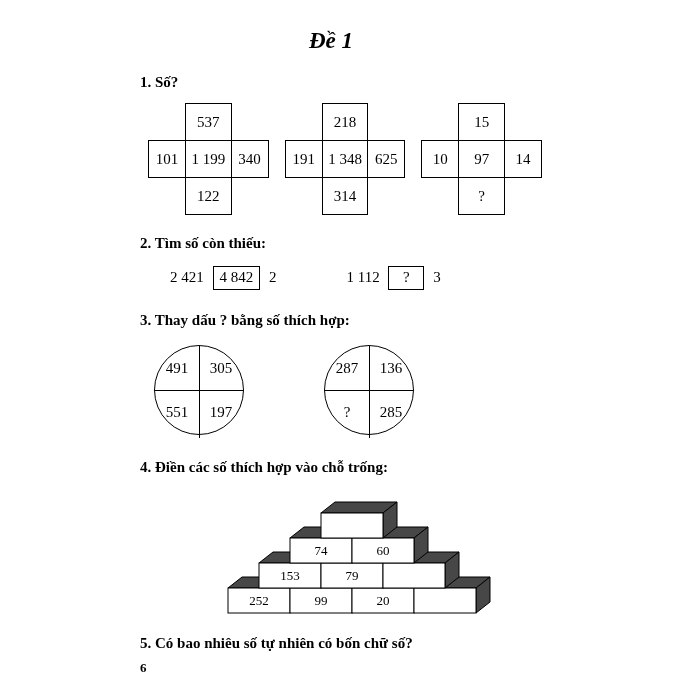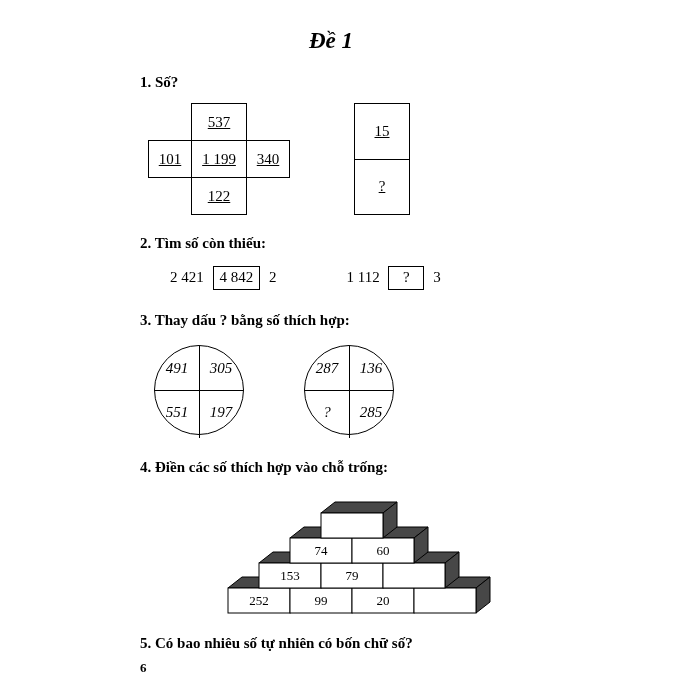--- a/index.html
+++ b/index.html
@@ -21,21 +21,21 @@
     font-style: italic;
     margin: 6px 20px 20px 0;
   }
   .heading {
     font-size: 15px;
     font-weight: bold;
     margin: 0;
   }
 
   
-  .cross-row { display: flex; gap: 22px; margin: 12px 0 20px 8px; text-decoration: underline; }
+  .cross-row { display: flex; gap: 16px; margin: 12px 0 20px 8px; }
   table.cross { border-collapse: collapse; }
   table.cross td { padding: 0; width: 42px; height: 36px; }
   table.cross td.ctr { width: 54px; }
   table.cross td.box {
     border: 1px solid #000;
     text-align: center;
     font-size: 15px;
     background: #fff;
   }
 
@@ -45,21 +45,21 @@
   .nbox {
     display: inline-block;
     border: 1px solid #000;
     padding: 2px 6px 3px;
     margin: 0 5px;
     min-width: 22px;
     text-align: center;
   }
 
   
-  .circle-row { display: flex; gap: 60px; margin: 16px 0 24px 14px; font-style: italic; }
+  .circle-row { display: flex; gap: 80px; margin: 16px 0 24px 14px; }
   .circle {
     width: 88px; height: 88px;
     border: 1px solid #000;
     border-radius: 50%;
     position: relative;
     display: grid;
     grid-template-columns: 1fr 1fr;
     grid-template-rows: 1fr 1fr;
   }
   .circle .quad {
@@ -113,27 +113,51 @@
         <td class="box">340</td>
       </tr>
       <tr>
         <td></td>
         <td class="box ctr">122</td>
         <td></td>
       </tr>
     </tbody>
       </table>
 
-
     <table class="cross">
       <tbody>
           <tr>
         <td></td>
+        <td class="box ctr">218</td>
+        <td></td>
+      </tr>
+      <tr>
+        <td class="box">191</td>
+        <td class="box ctr">1 348</td>
+        <td class="box">625</td>
+      </tr>
+      <tr>
+        <td></td>
+        <td class="box ctr">314</td>
+        <td></td>
+      </tr>
+    </tbody>
+      </table>
+
+    <table class="cross">
+      <tbody>
+          <tr>
+        <td></td>
         <td class="box ctr">15</td>
         <td></td>
+      </tr>
+      <tr>
+        <td class="box">10</td>
+        <td class="box ctr">97</td>
+        <td class="box">14</td>
       </tr>
       <tr>
         <td></td>
         <td class="box ctr">?</td>
         <td></td>
       </tr>
     </tbody>
       </table>
 
   </div>

